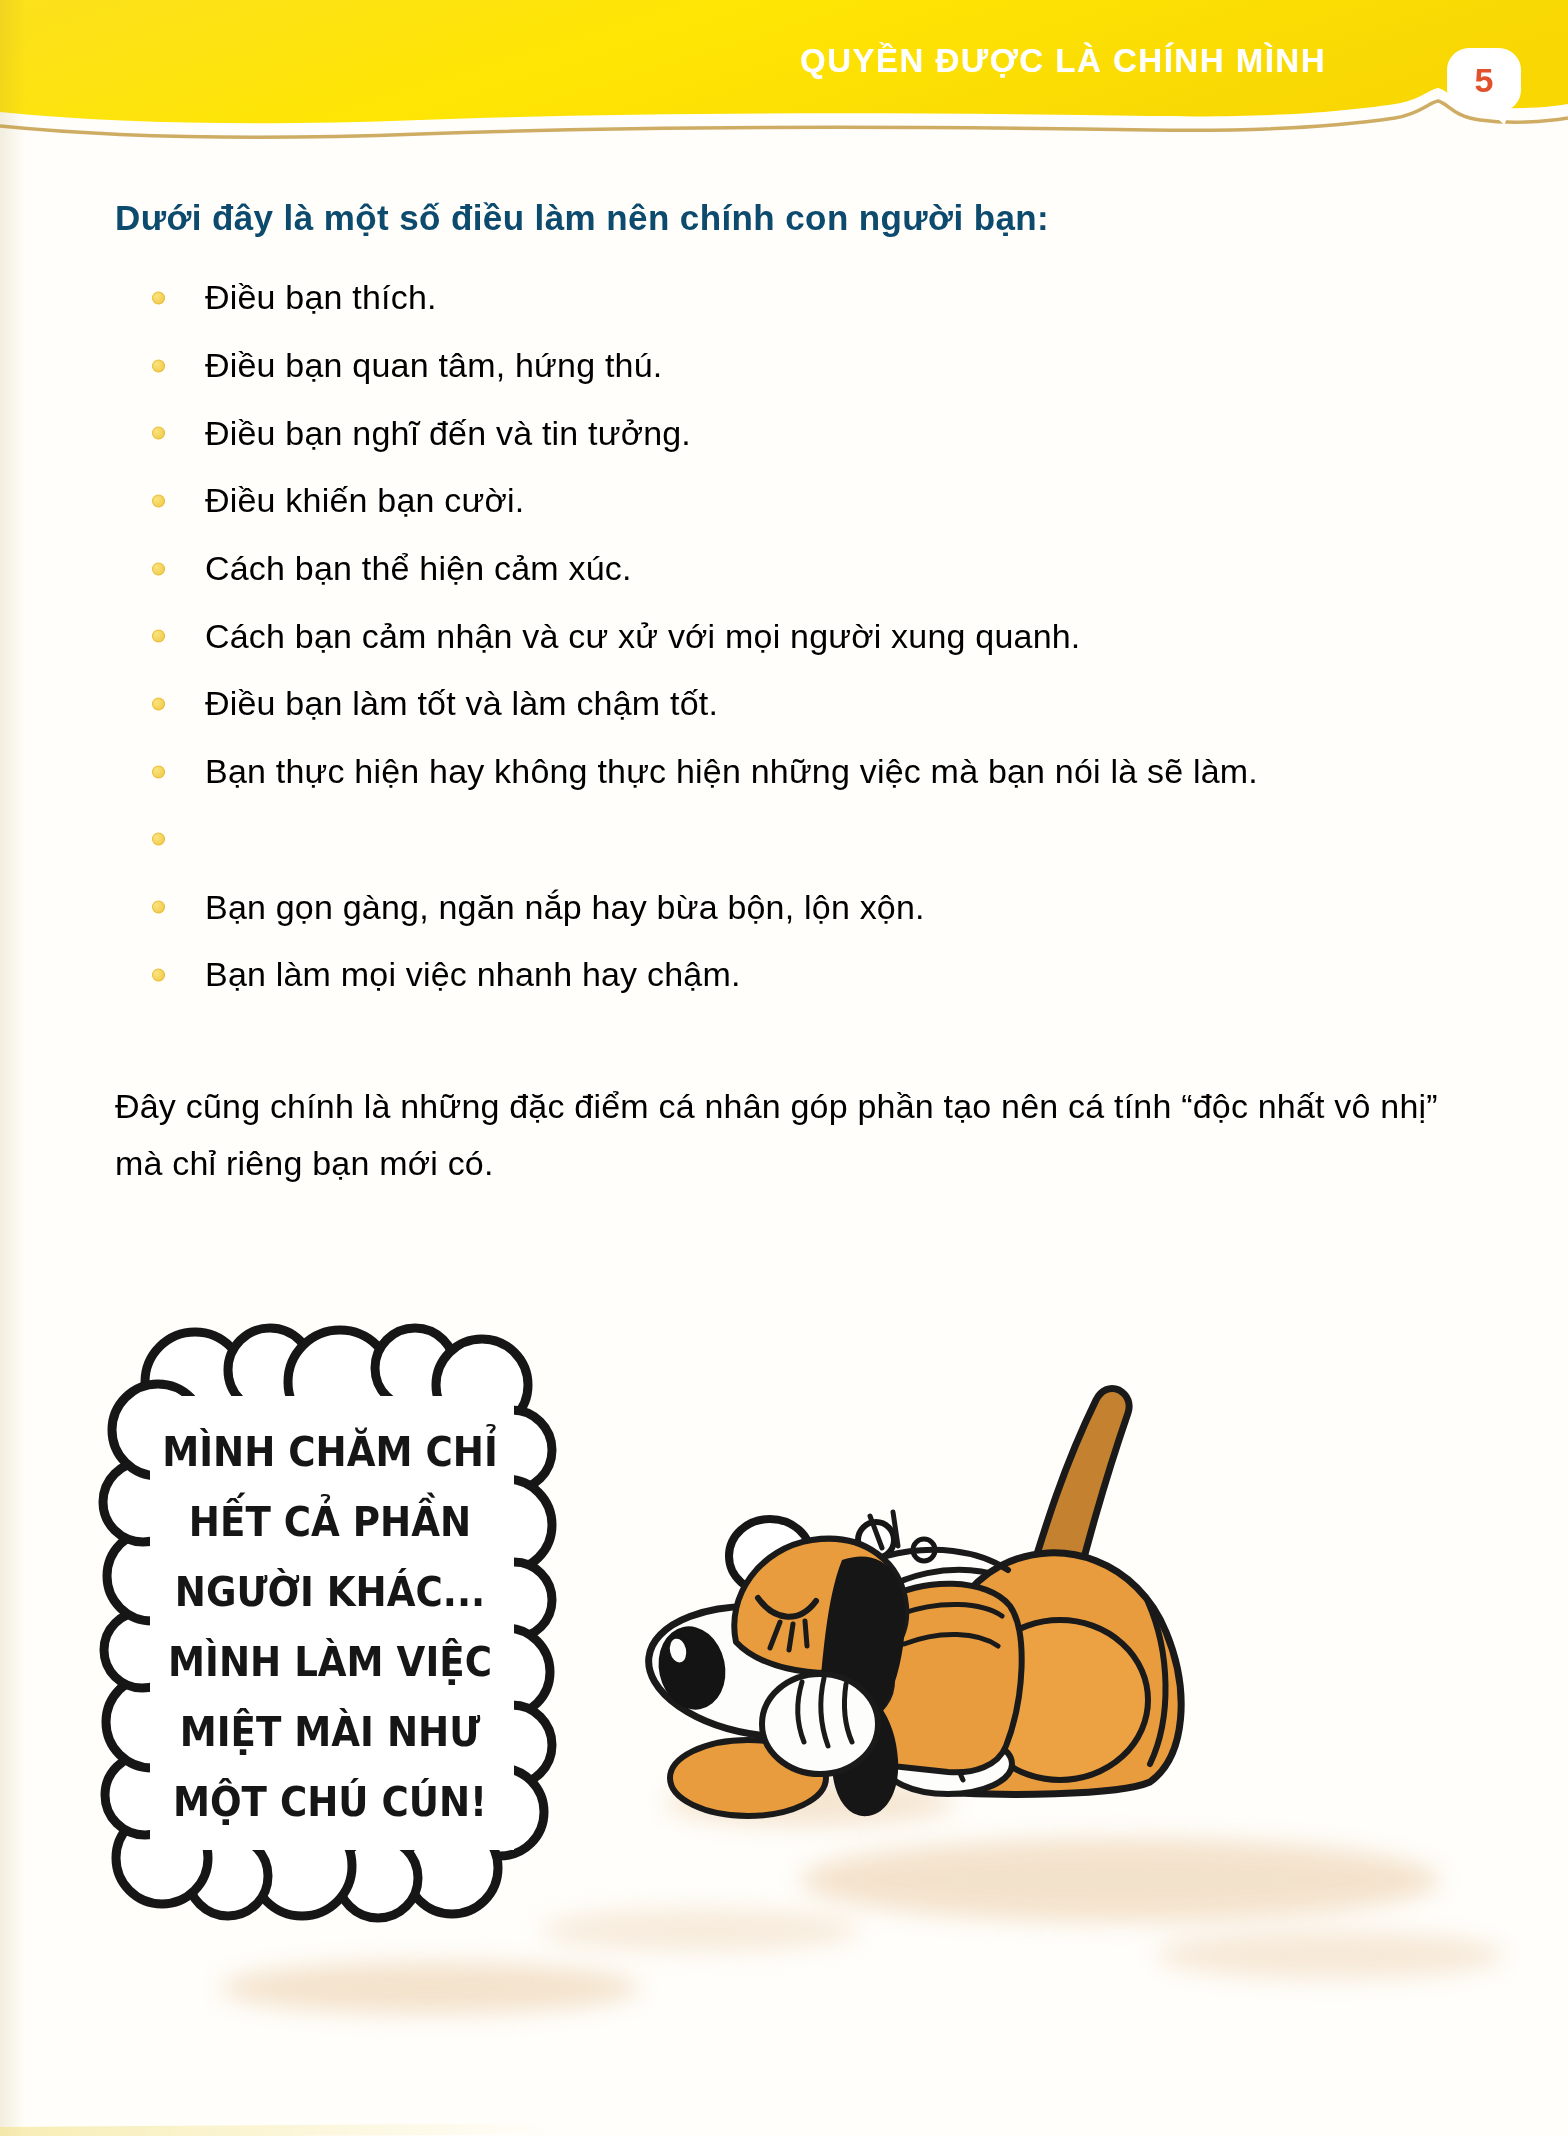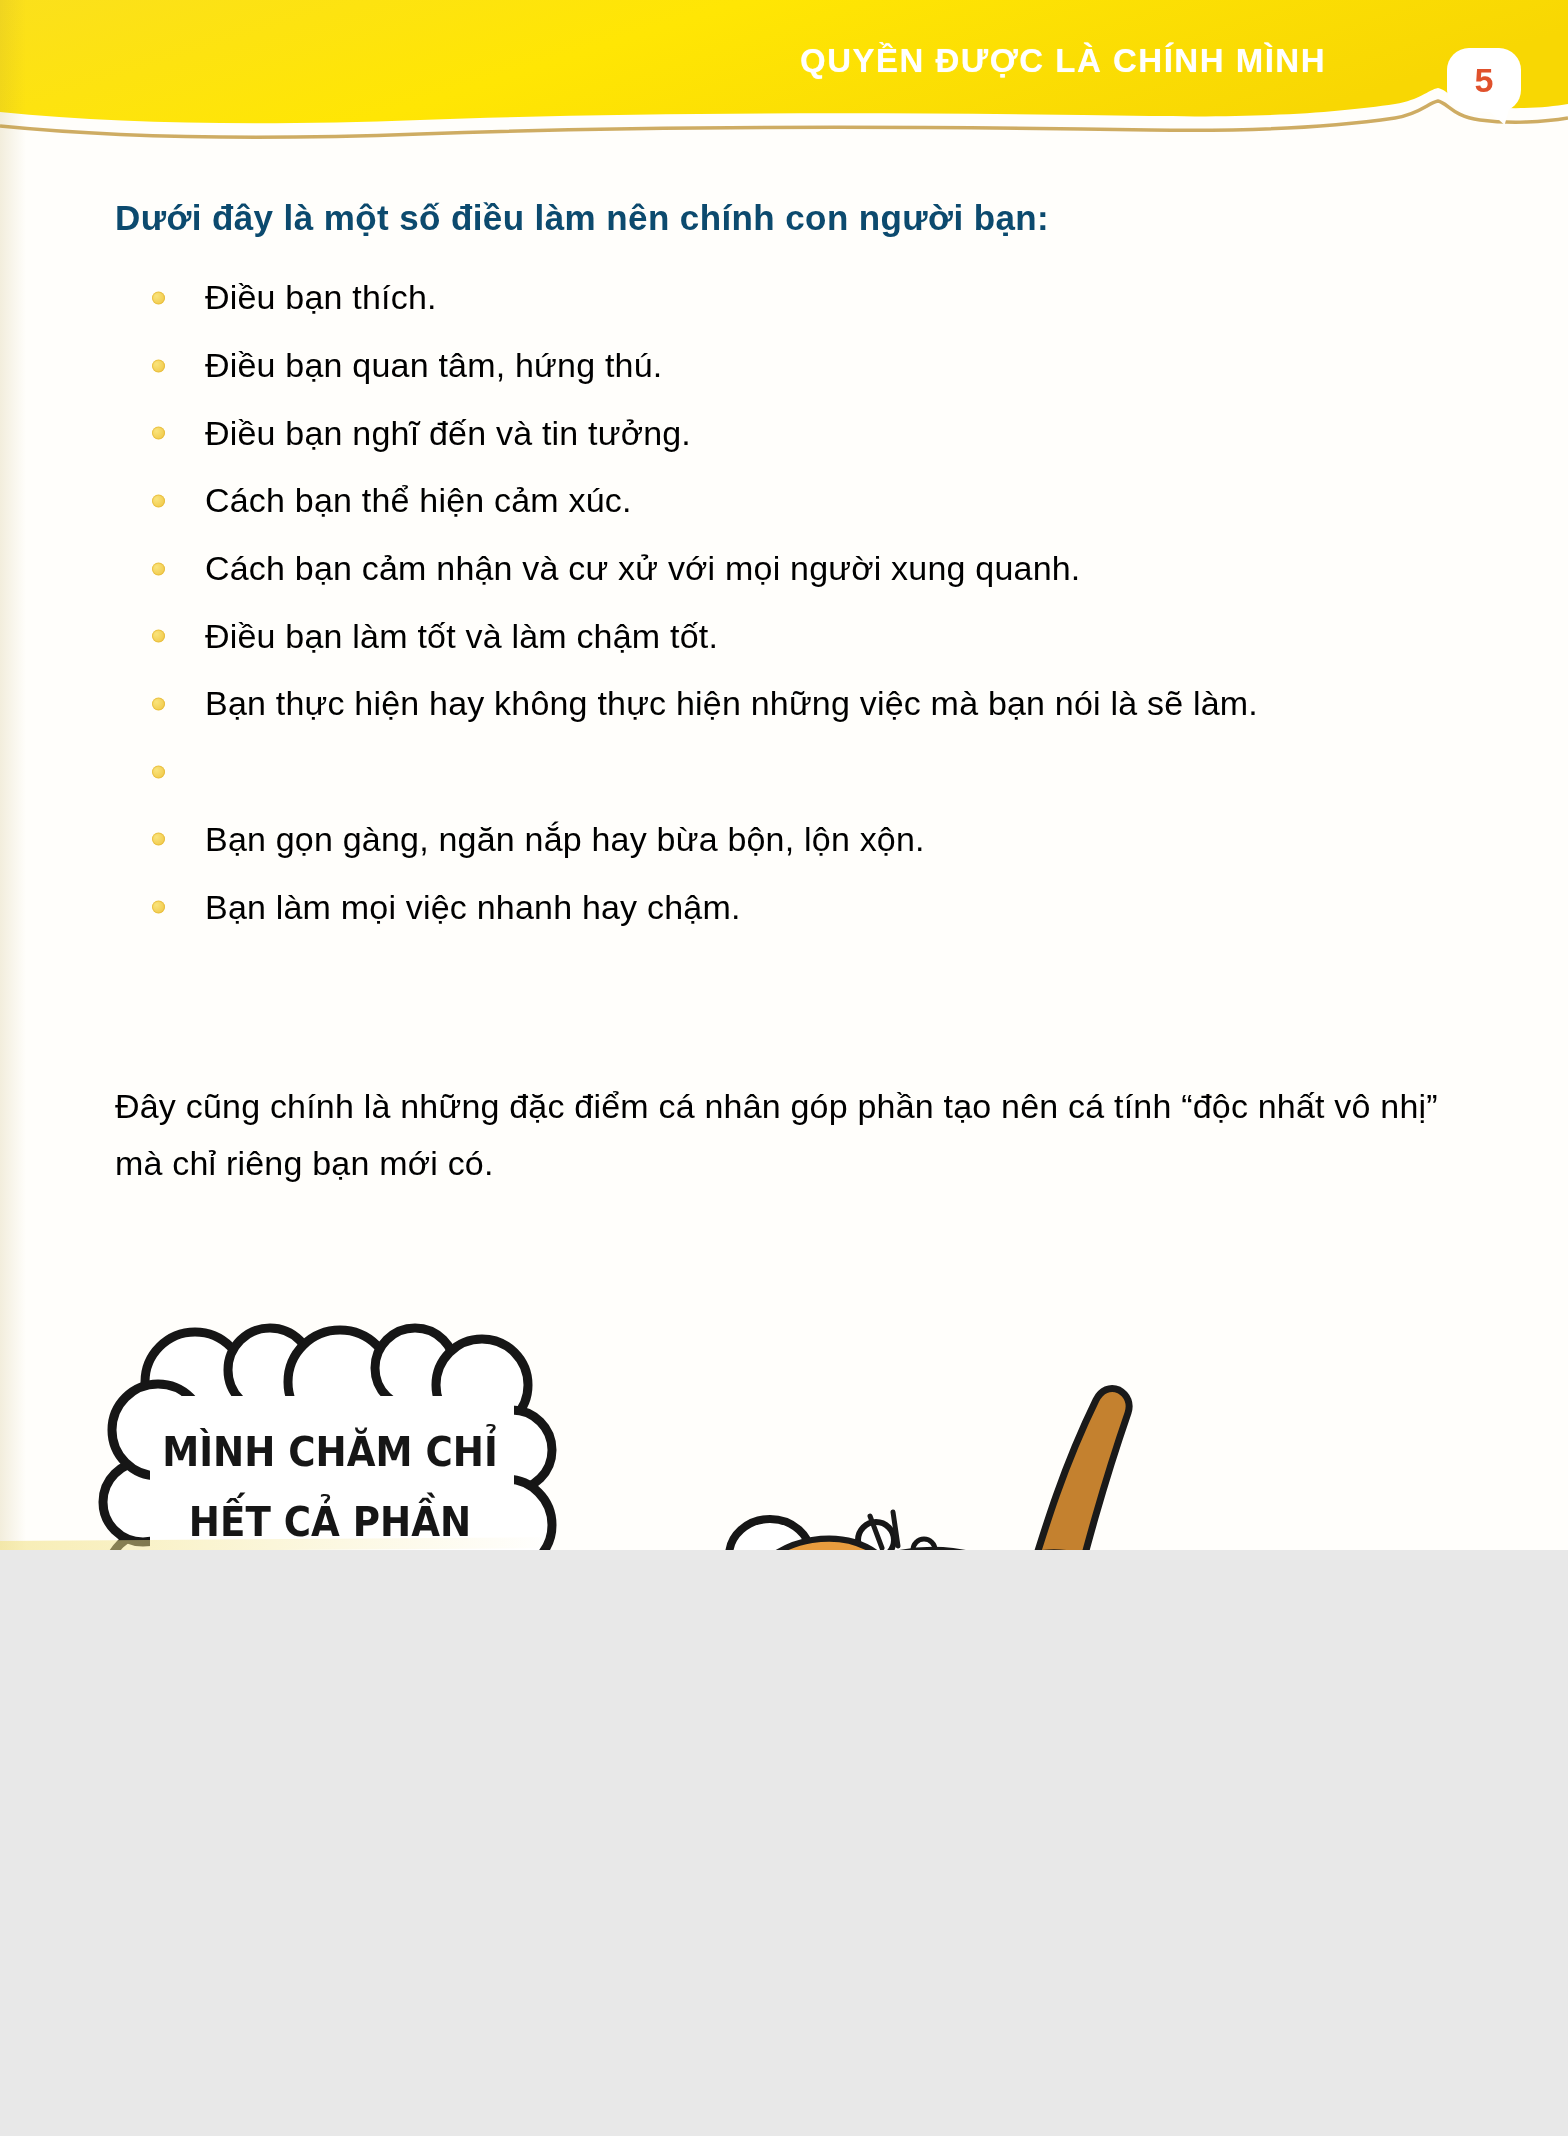--- a/index.html
+++ b/index.html
@@ -1,17 +1,17 @@
 <!DOCTYPE html>
 <html lang="vi"><head>
 <meta charset="utf-8">
 <style>
   html,body{margin:0;padding:0;background:#e8e8e8;}
   .page{
-    position:relative;width:1568px;height:1550px;overflow:hidden;
+    position:relative;width:1568px;height:2136px;overflow:hidden;
     background:#fffefb;font-family:"Liberation Sans",sans-serif;
   }
   
   .band-svg{position:absolute;left:0;top:0;width:1568px;height:150px;display:block;}
   .band-title{
     position:absolute;right:242px;top:42px;
     font-size:33px;font-weight:700;color:#ffffff;letter-spacing:1.5px;
     text-shadow:0 0 1px rgba(255,255,255,.6);
   }
   .page-badge{
@@ -84,20 +84,24 @@
         <span class="bullet"></span>
         <span class="item-text">Điều bạn thích.</span>
       </li>
     <li>
         <span class="bullet"></span>
         <span class="item-text">Điều bạn quan tâm, hứng thú.</span>
       </li>
     <li>
         <span class="bullet"></span>
         <span class="item-text">Điều bạn nghĩ đến và tin tưởng.</span>
+      </li>
+    <li>
+        <span class="bullet"></span>
+        <span class="item-text">Điều khiến bạn cười.</span>
       </li>
     <li>
         <span class="bullet"></span>
         <span class="item-text">Cách bạn thể hiện cảm xúc.</span>
       </li>
     <li>
         <span class="bullet"></span>
         <span class="item-text">Cách bạn cảm nhận và cư xử với mọi người xung quanh.</span>
       </li>
     <li>

